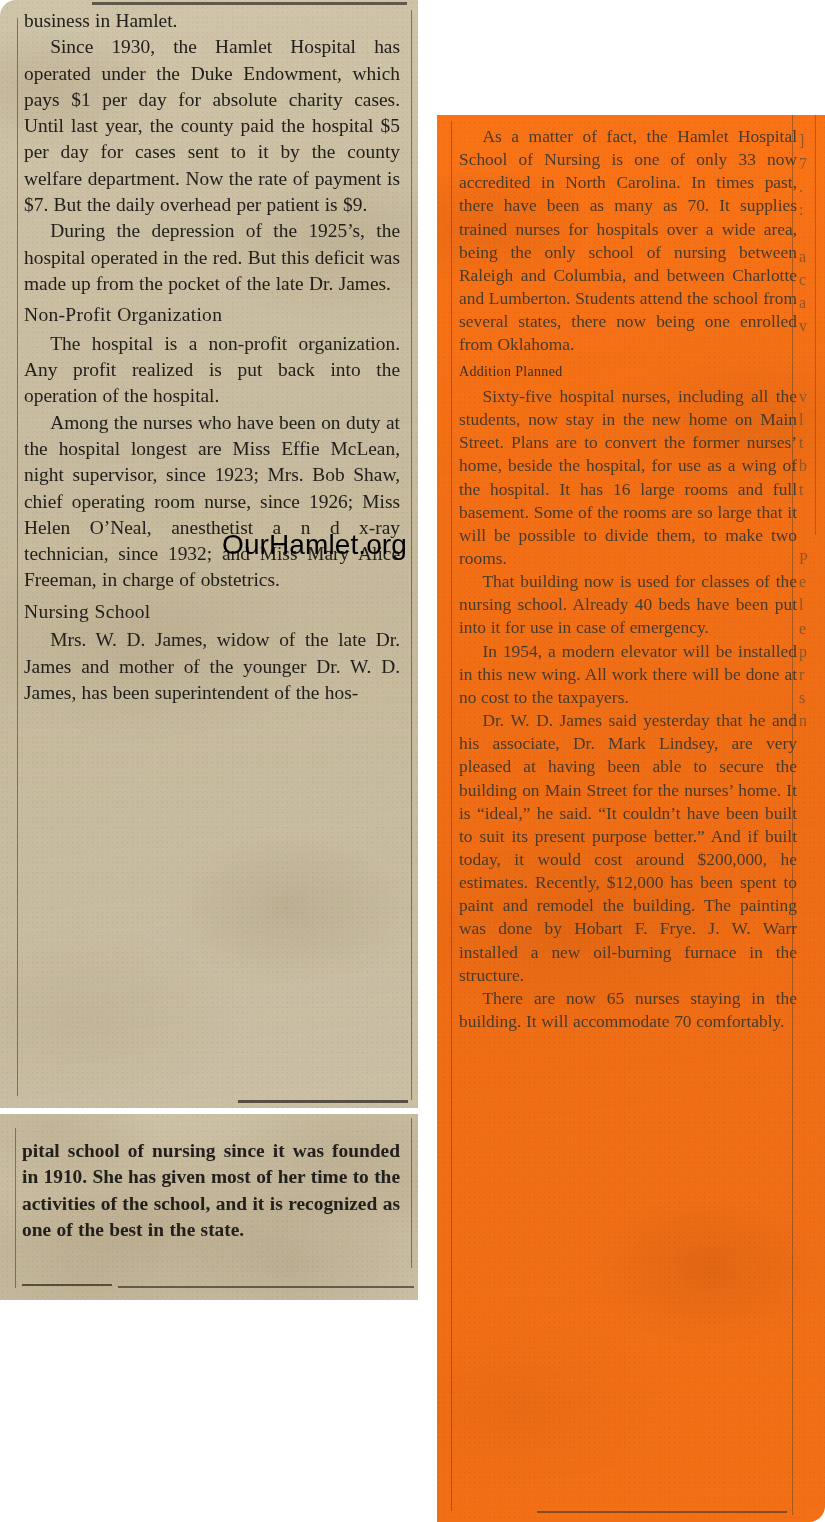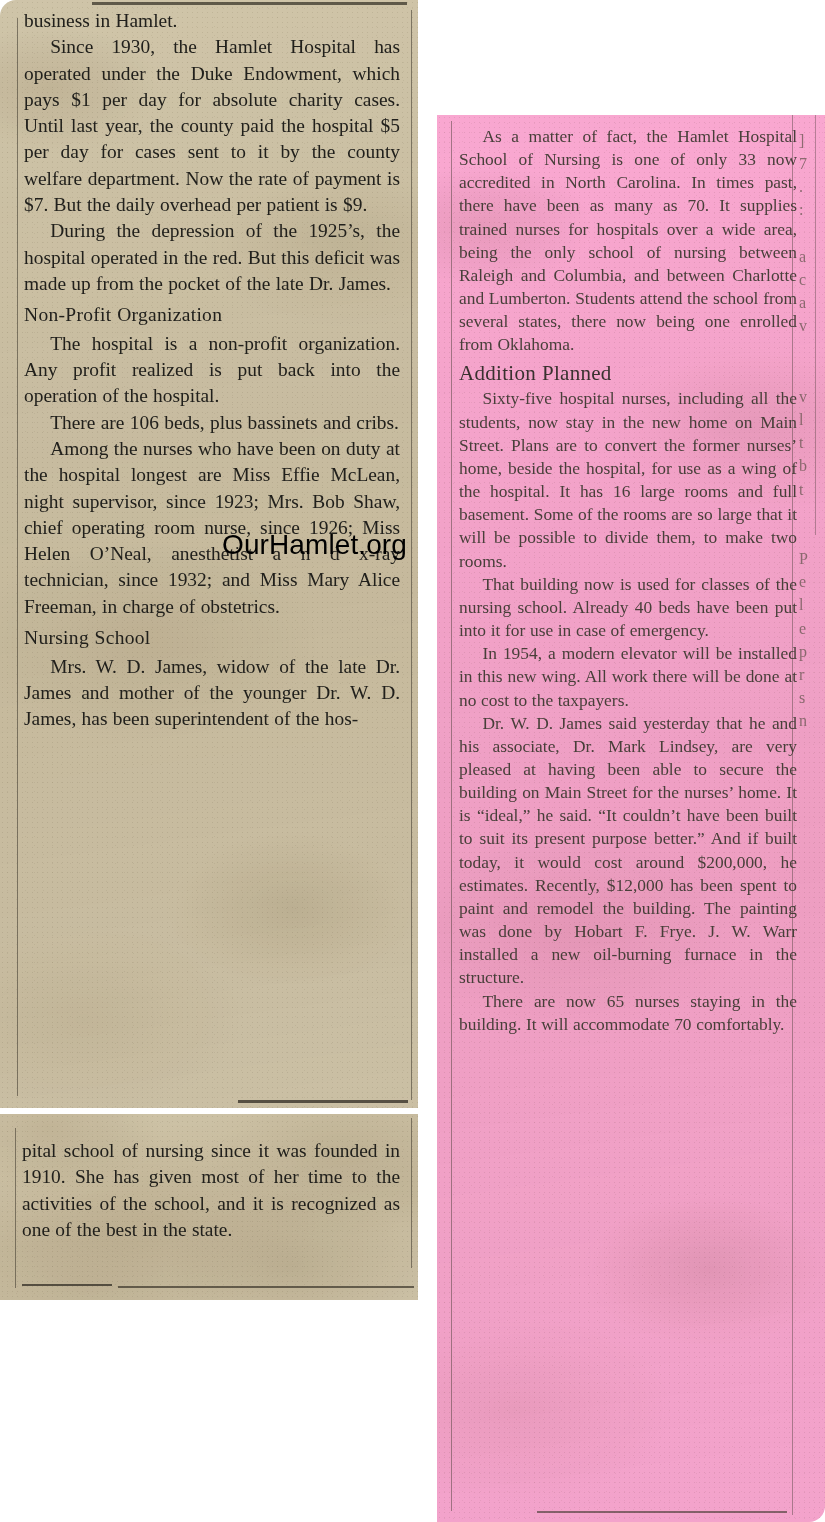--- a/index.html
+++ b/index.html
@@ -111,37 +111,38 @@
   #clip-left-b {
     left: 0;   top: 1114px;
     width: 418px; height: 186px;
   }
   #clip-left-b .body-text {
     position: absolute;
     left: 22px; top: 24px; right: 18px;
     font-size: 19.4px;
     line-height: 26.3px;
     word-spacing: .5px;
+    font-weight: bold;
   }
 
   
   #clip-right {
     left: 437px; top: 115px;
     width: 388px; height: 1407px;
-    background: #f9a8d4;
+    background: #f97316;
   }
   #clip-right .body-text {
     position: absolute;
     left: 22px; top: 10px; right: 28px;
     font-size: 17.4px;
     line-height: 23.15px;
     word-spacing: .3px;
     color: #3a372e;
   }
-  #clip-right h3.subhead { font-size: 21px; color: #2a2822; }
+  #clip-right h3.subhead { font-size: 14px; color: #2a2822; }
   
   #clip-right .fade {
     opacity: .92;
   }
 
   
   .sliver {
     position: absolute;
     z-index: 3;
     color: #4b4638;
@@ -178,21 +179,20 @@
     <div class="rule vrule" style="left:411px; top:10px; height:1090px;"></div>
     <div class="rule hrule" style="left:92px; top:2px; width:315px; height:3px; opacity:.75;"></div>
     <div class="rule hrule" style="left:238px; top:1100px; width:170px; height:3px; opacity:.8;"></div>
 
     <div class="body-text">
       <p class="cont">business in Hamlet.</p>
       <p>Since 1930, the Hamlet Hospital has operated under the Duke Endowment, which pays $1 per day for absolute charity cases. Until last year, the county paid the hospital $5 per day for cases sent to it by the county welfare department. Now the rate of payment is $7. But the daily overhead per patient is $9.</p>
       <p>During the depression of the 1925’s, the hospital operated in the red. But this deficit was made up from the pocket of the late Dr. James.</p>
       <h3 class="subhead">Non-Profit Organization</h3>
       <p>The hospital is a non-profit organization. Any profit realized is put back into the operation of the hospital.</p>
-      <p>There are 106 beds, plus bassinets and cribs.</p>
       <p>Among the nurses who have been on duty at the hospital longest are Miss Effie McLean, night supervisor, since 1923; Mrs. Bob Shaw, chief operating room nurse, since 1926; Miss Helen O’Neal, anesthetist a n d x-ray technician, since 1932; and Miss Mary Alice Freeman, in charge of obstetrics.</p>
       <h3 class="subhead">Nursing School</h3>
       <p>Mrs. W. D. James, widow of the late Dr. James and mother of the younger Dr. W. D. James, has been superintendent of the hos-</p>
     </div>
   </div>
 
   <div class="clip" id="clip-left-b">
     <div class="rule vrule" style="left:15px; top:14px; height:160px;"></div>
     <div class="rule vrule" style="left:411px; top:4px; height:150px;"></div>
     <div class="rule hrule" style="left:22px; top:170px; width:90px; height:2px; opacity:.8;"></div>

